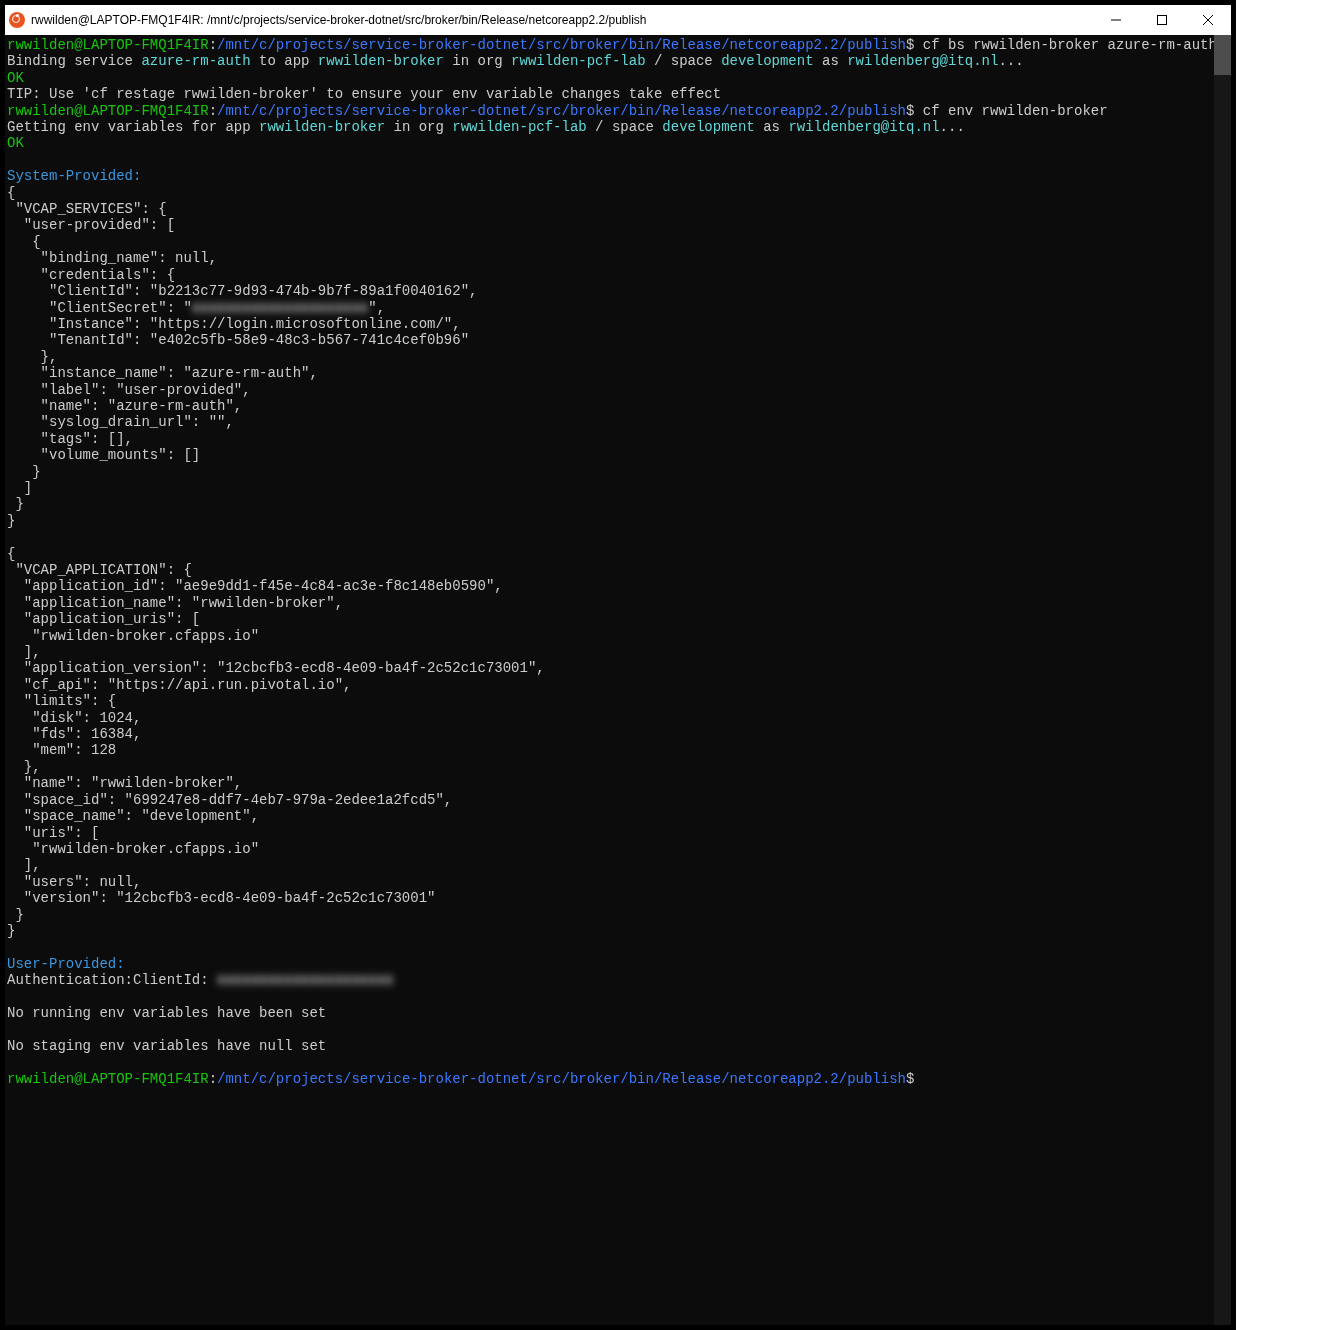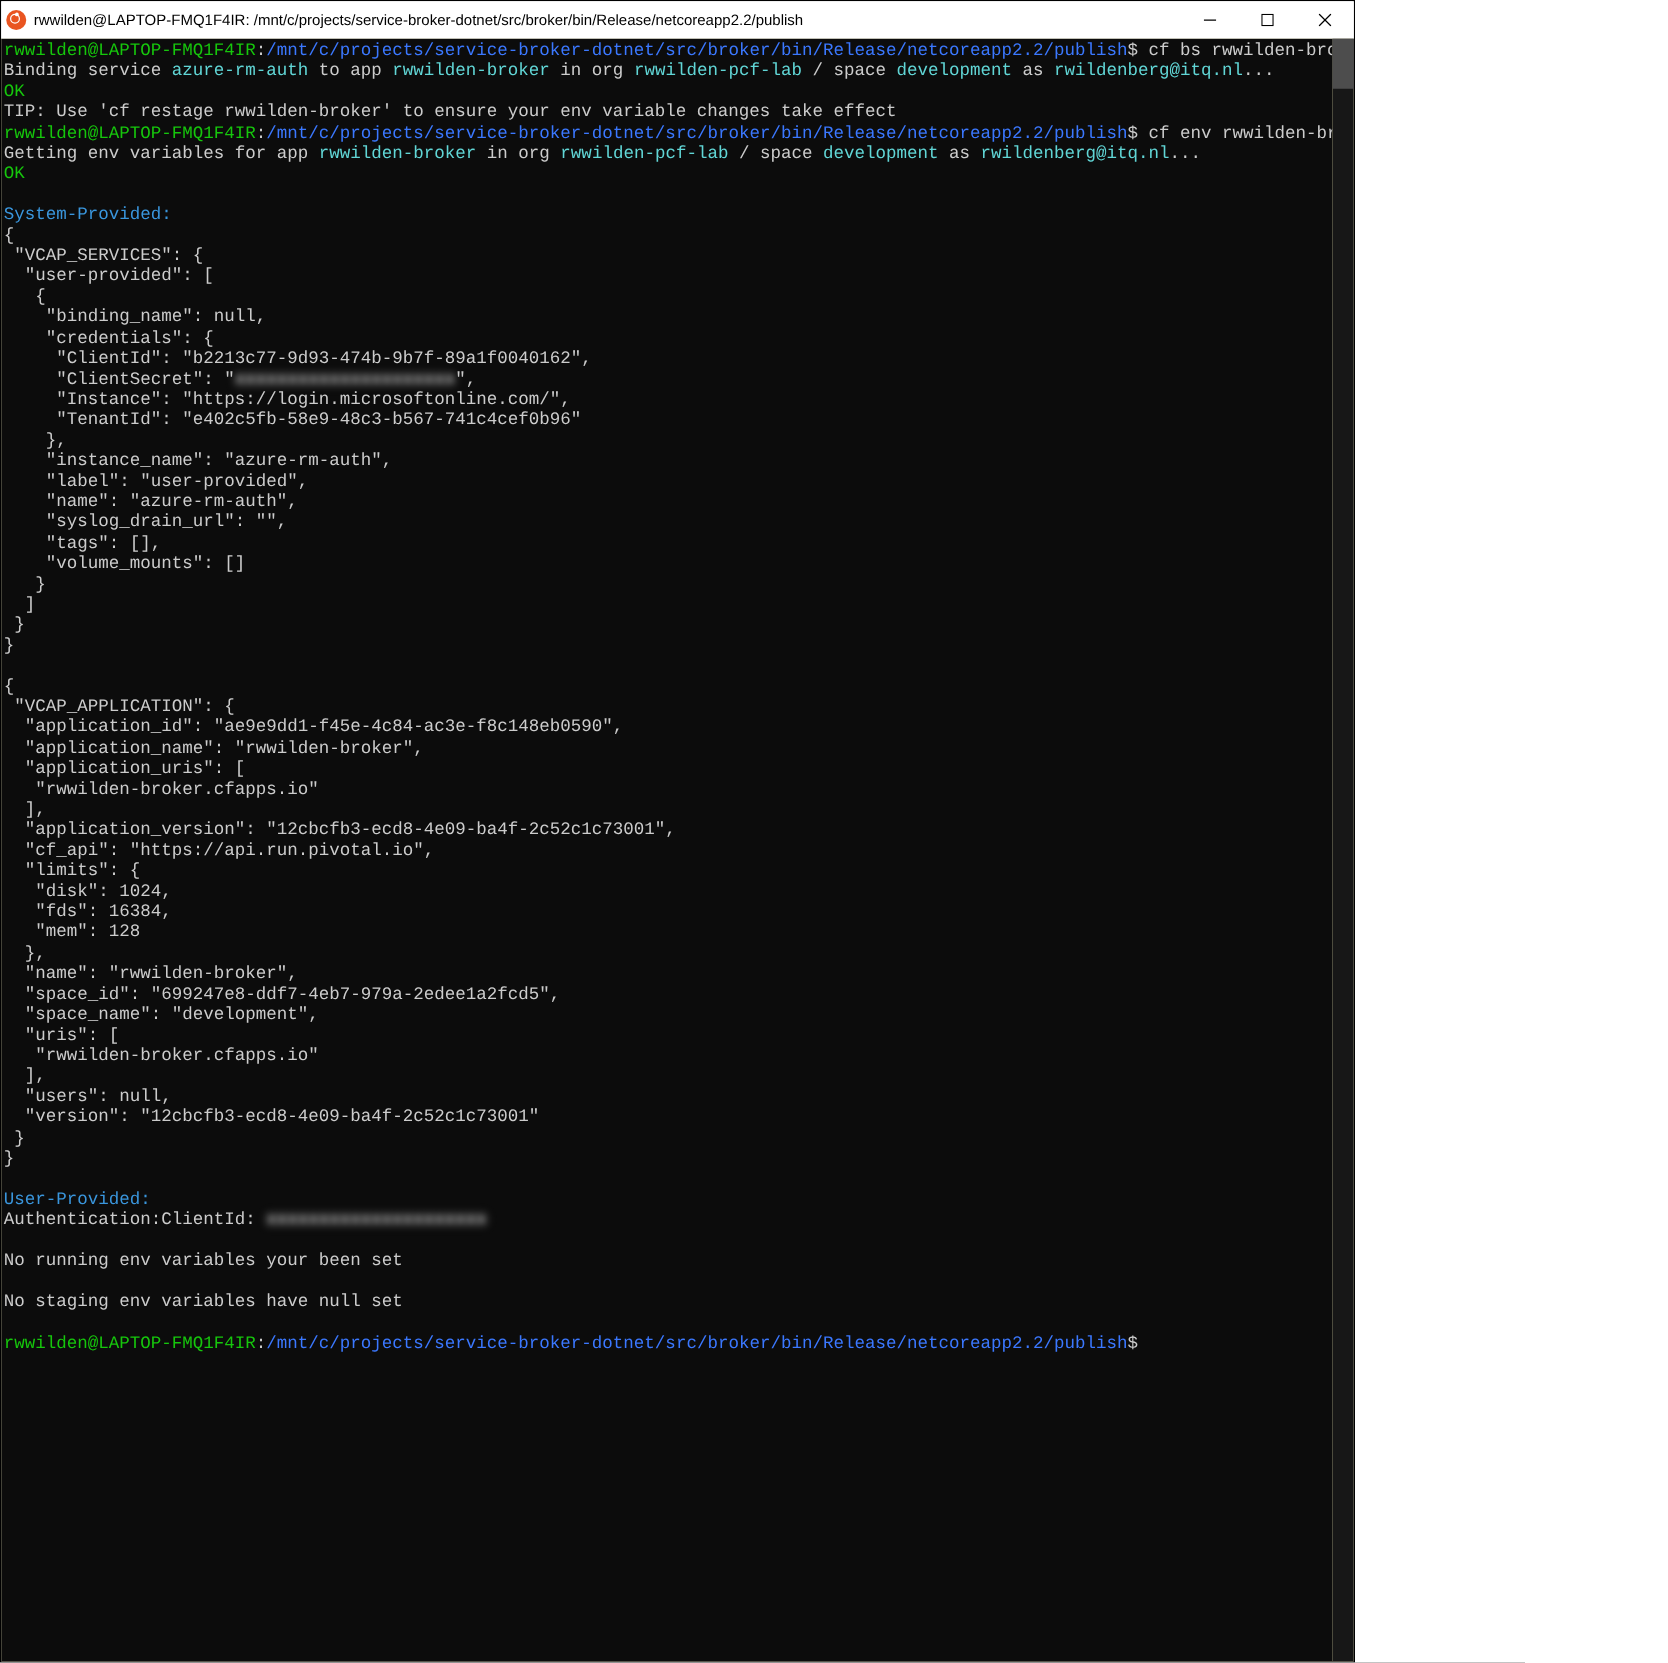--- a/index.html
+++ b/index.html
@@ -5,24 +5,24 @@
   html, body {
     margin: 0;
     padding: 0;
     width: 1334px;
     height: 1330px;
     background: #ffffff;
     font-family: "Segoe UI", Arial, sans-serif;
     overflow: hidden;
   }
   .window {
-    width: 1084px;
+    width: 1236px;
     height: 1330px;
     box-sizing: border-box;
-    border: 1px solid #000000;
+    border: 5px solid #000000;
     display: flex;
     flex-direction: column;
   }
   .titlebar {
     height: 30px;
     background: #ffffff;
     display: flex;
     align-items: center;
     padding-left: 4px;
     font-size: 12px;
@@ -71,21 +71,21 @@
     align-items: center;
     justify-content: center;
     font-family: "Segoe UI Symbol", sans-serif;
     font-size: 11px;
     color:#000;
   }
   .win-btn svg { stroke:#000; stroke-width:1; fill:none; }
   .terminal-wrap {
     flex: 1;
     display:flex;
-    background:#fef9c3;
+    background:#fdba74;
     position:relative;
     min-height:0;
   }
   .terminal {
     flex:1;
     background: #0c0c0c;
     color: #cccccc;
     font-family: Consolas, "Liberation Mono", monospace;
     font-size: 14px;
     line-height: 16.4px;
@@ -197,21 +197,21 @@
    "rwwilden-broker.cfapps.io"
   ],
   "users": null,
   "version": "12cbcfb3-ecd8-4e09-ba4f-2c52c1c73001"
  }
 }
 </span>
 <span class="c-cyanhd">User-Provided:</span>
 <span class="c-white">Authentication:ClientId: </span><span class="blur">xxxxxxxxxxxxxxxxxxxxx</span>
 
-<span class="c-white">No running env variables your been set</span>
+<span class="c-white">No running env variables have been set</span>
 
 <span class="c-white">No staging env variables have null set</span>
 
 <span class="c-green">rwwilden@LAPTOP-FMQ1F4IR</span><span class="c-white">:</span><span class="c-blue">/mnt/c/projects/service-broker-dotnet/src/broker/bin/Release/netcoreapp2.2/publish</span><span class="c-white">$</span></div>
   <div class="scrollbar">
     <div class="scrollbar-thumb"></div>
   </div>
   </div>
 
 </div>

